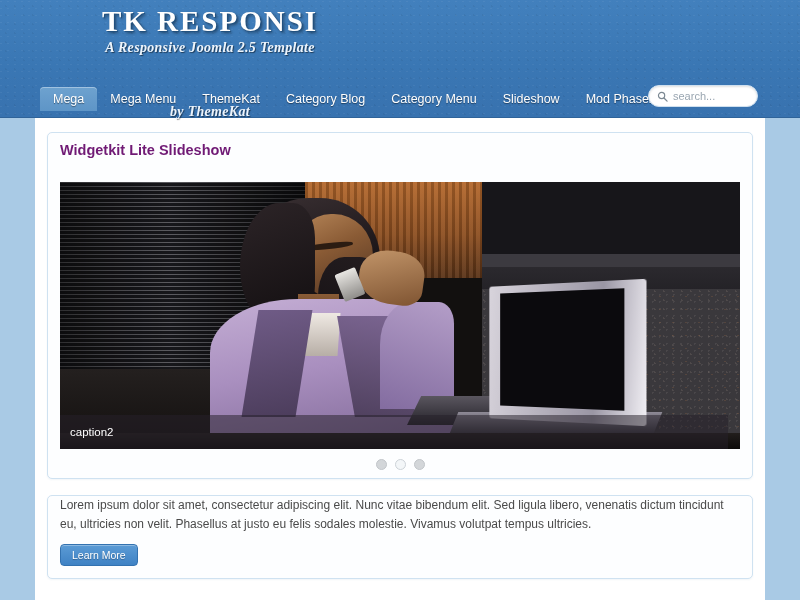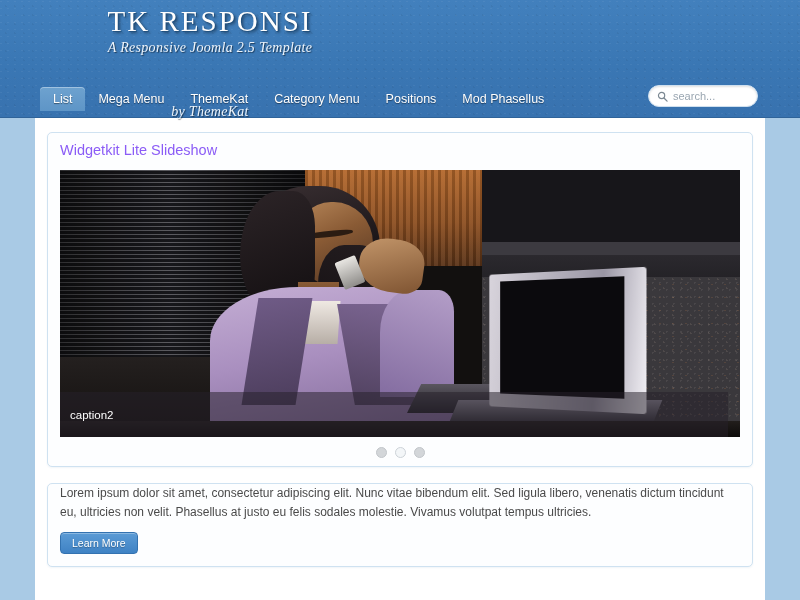--- a/index.html
+++ b/index.html
@@ -17,20 +17,21 @@
     background:
       radial-gradient(circle at 12% 22%, rgba(255,255,255,.05) 0 1px, transparent 1px),
       radial-gradient(circle at 62% 72%, rgba(0,0,0,.05) 0 1px, transparent 1px),
       linear-gradient(180deg, #4280bd 0%, #3a77b4 55%, #3872af 100%);
     background-size: 7px 7px, 9px 9px, 100% 100%;
     border-bottom: 1px solid #2f6399;
   }
   .logo-wrap {
     position: absolute; left: 0; top: 6px; width: 420px;
     text-align: center;
+    font-weight: bold;
   }
   .logo-title {
     font-family: "Liberation Serif", "DejaVu Serif", serif;
     font-size: 29px;
     letter-spacing: 2px;
     color: #ffffff;
     text-shadow: 1px 1px 0 #21517f, 2px 2px 3px rgba(0,0,0,.45);
     line-height: 1.05;
   }
   .logo-tagline {
@@ -99,23 +100,23 @@
 
   .panel {
     background: #fdfeff;
     border: 1px solid #cfe2f1;
     border-radius: 5px;
     box-shadow: 0 1px 2px rgba(60,110,160,.07);
   }
   .panel + .panel { margin-top: 16px; }
   .panel-heading {
     font-size: 14.5px;
-    color: #8b5cf6;
-    padding: 9px 12px 12px 12px;
-    font-weight: normal;
+    color: #701a75;
+    padding: 9px 12px 24px 12px;
+    font-weight: bold;
   }
 
   
   .slideshow-body { padding: 0 12px 8px 12px; }
   .slide-frame {
     position: relative;
     width: 100%; height: 267px;
     overflow: hidden;
     background: #12100f;
   }
@@ -260,21 +261,21 @@
     background: linear-gradient(180deg,#5a565f,#25232a);
     transform: skewX(-26deg);
   }
   .ph-desk {
     position: absolute; left: 0; bottom: 0; width: 100%; height: 6%;
     background: linear-gradient(180deg,#221e1c,#0d0b0a);
   }
 
   .slide-caption {
     position: absolute; left: 0; right: 12px; bottom: 0;
-    height: 45px;
+    height: 34px;
     background: rgba(38,32,42,.52);
     color: #ffffff;
     font-size: 11.5px;
     display: flex; align-items: center;
     padding-left: 10px;
   }
   .slide-dots {
     display: flex; justify-content: center; align-items: center;
     gap: 8px; padding-top: 10px;
   }
@@ -318,25 +319,26 @@
   <div class="logo-wrap">
     <div class="logo-title">TK RESPONSI</div>
     <div class="logo-tagline">
       <span>A Responsive Joomla 2.5 Template</span>
       <span class="line2">by ThemeKat</span>
     </div>
   </div>
 
   <div class="nav-bar">
     <ul class="nav-list">
-      <li class="nav-item active">List</li>
+      <li class="nav-item active">Mega</li>
       <li class="nav-item">Mega Menu</li>
       <li class="nav-item">ThemeKat</li>
+      <li class="nav-item">Category Blog</li>
       <li class="nav-item">Category Menu</li>
-      <li class="nav-item">Positions</li>
+      <li class="nav-item">Slideshow</li>
       <li class="nav-item">Mod Phasellus</li>
     </ul>
 
     <div class="search-box">
       <svg class="search-icon" width="11" height="11" viewBox="0 0 12 12">
         <circle cx="5" cy="5" r="3.4" fill="none" stroke="#7b8892" stroke-width="1.3"></circle>
         <line x1="7.6" y1="7.6" x2="11" y2="11" stroke="#7b8892" stroke-width="1.4" stroke-linecap="round"></line>
       </svg>
       <input class="search-input" type="text" placeholder="search..." style="">
     </div>

